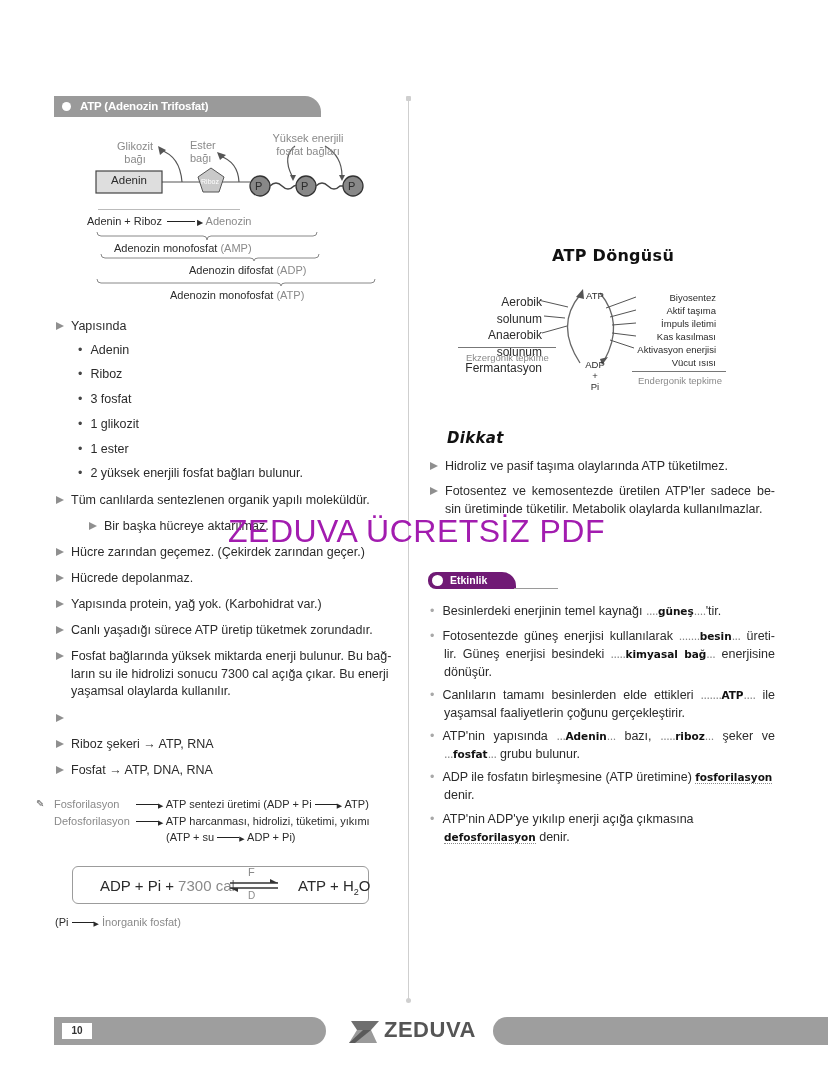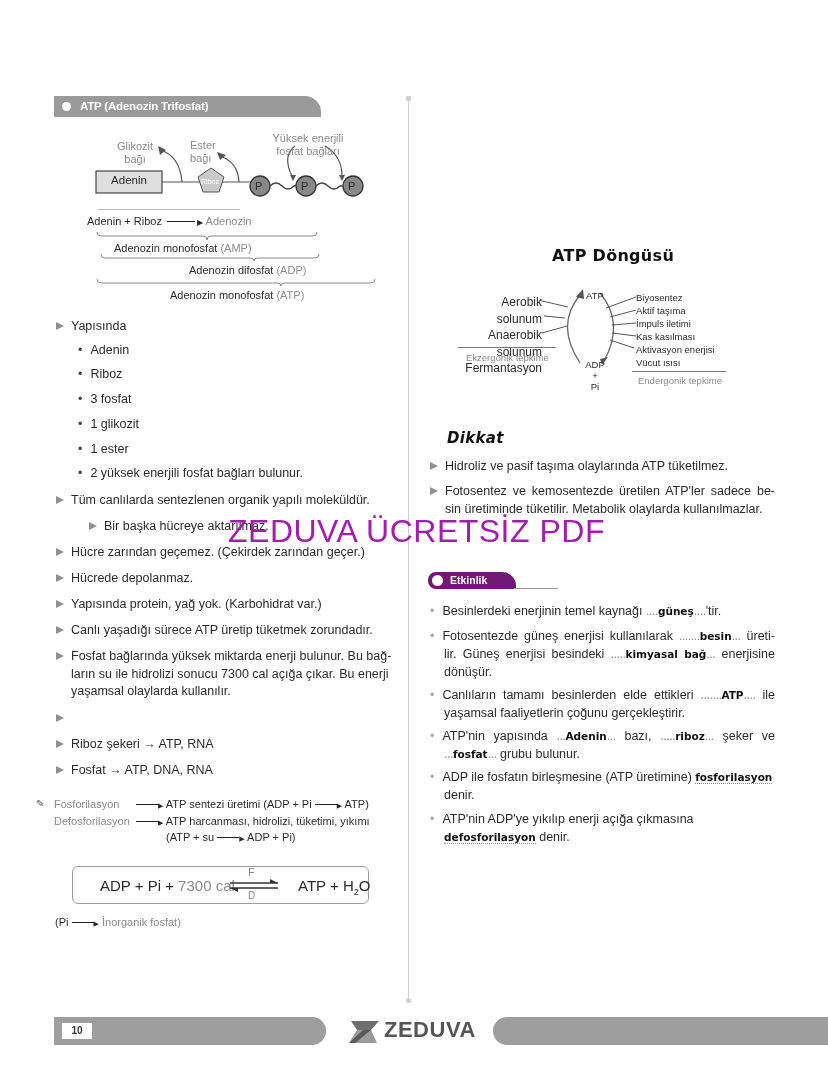--- a/index.html
+++ b/index.html
@@ -210,21 +210,21 @@
     <div>+</div>
     <div>Pi</div>
 </div>
 <div class="abs" style="left:464px;top:294px;font-size:12px;line-height:16.5px;text-align:right;width:78px;">
   <div>Aerobik solunum</div>
     <div>Anaerobik solunum</div>
     <div>Fermantasyon</div>
 </div>
 <div class="abs" style="left:458px;top:347px;width:98px;height:1px;background:#777;"></div>
 <div class="abs gray" style="left:466px;top:352px;font-size:9.5px;">Ekzergonik tepkime</div>
-<div class="abs" style="left:636px;top:291px;font-size:9.5px;line-height:13px;text-align:left;width:80px;">
+<div class="abs" style="left:636px;top:291px;font-size:9.5px;line-height:13px;text-align:right;width:80px;">
   <div>Biyosentez</div>
     <div>Aktif taşıma</div>
     <div>İmpuls iletimi</div>
     <div>Kas kasılması</div>
     <div>Aktivasyon enerjisi</div>
     <div>Vücut ısısı</div>
 </div>
 <div class="abs" style="left:632px;top:371px;width:94px;height:1px;background:#777;"></div>
 <div class="abs gray" style="left:638px;top:375px;font-size:9.5px;">Endergonik tepkime</div>
 

